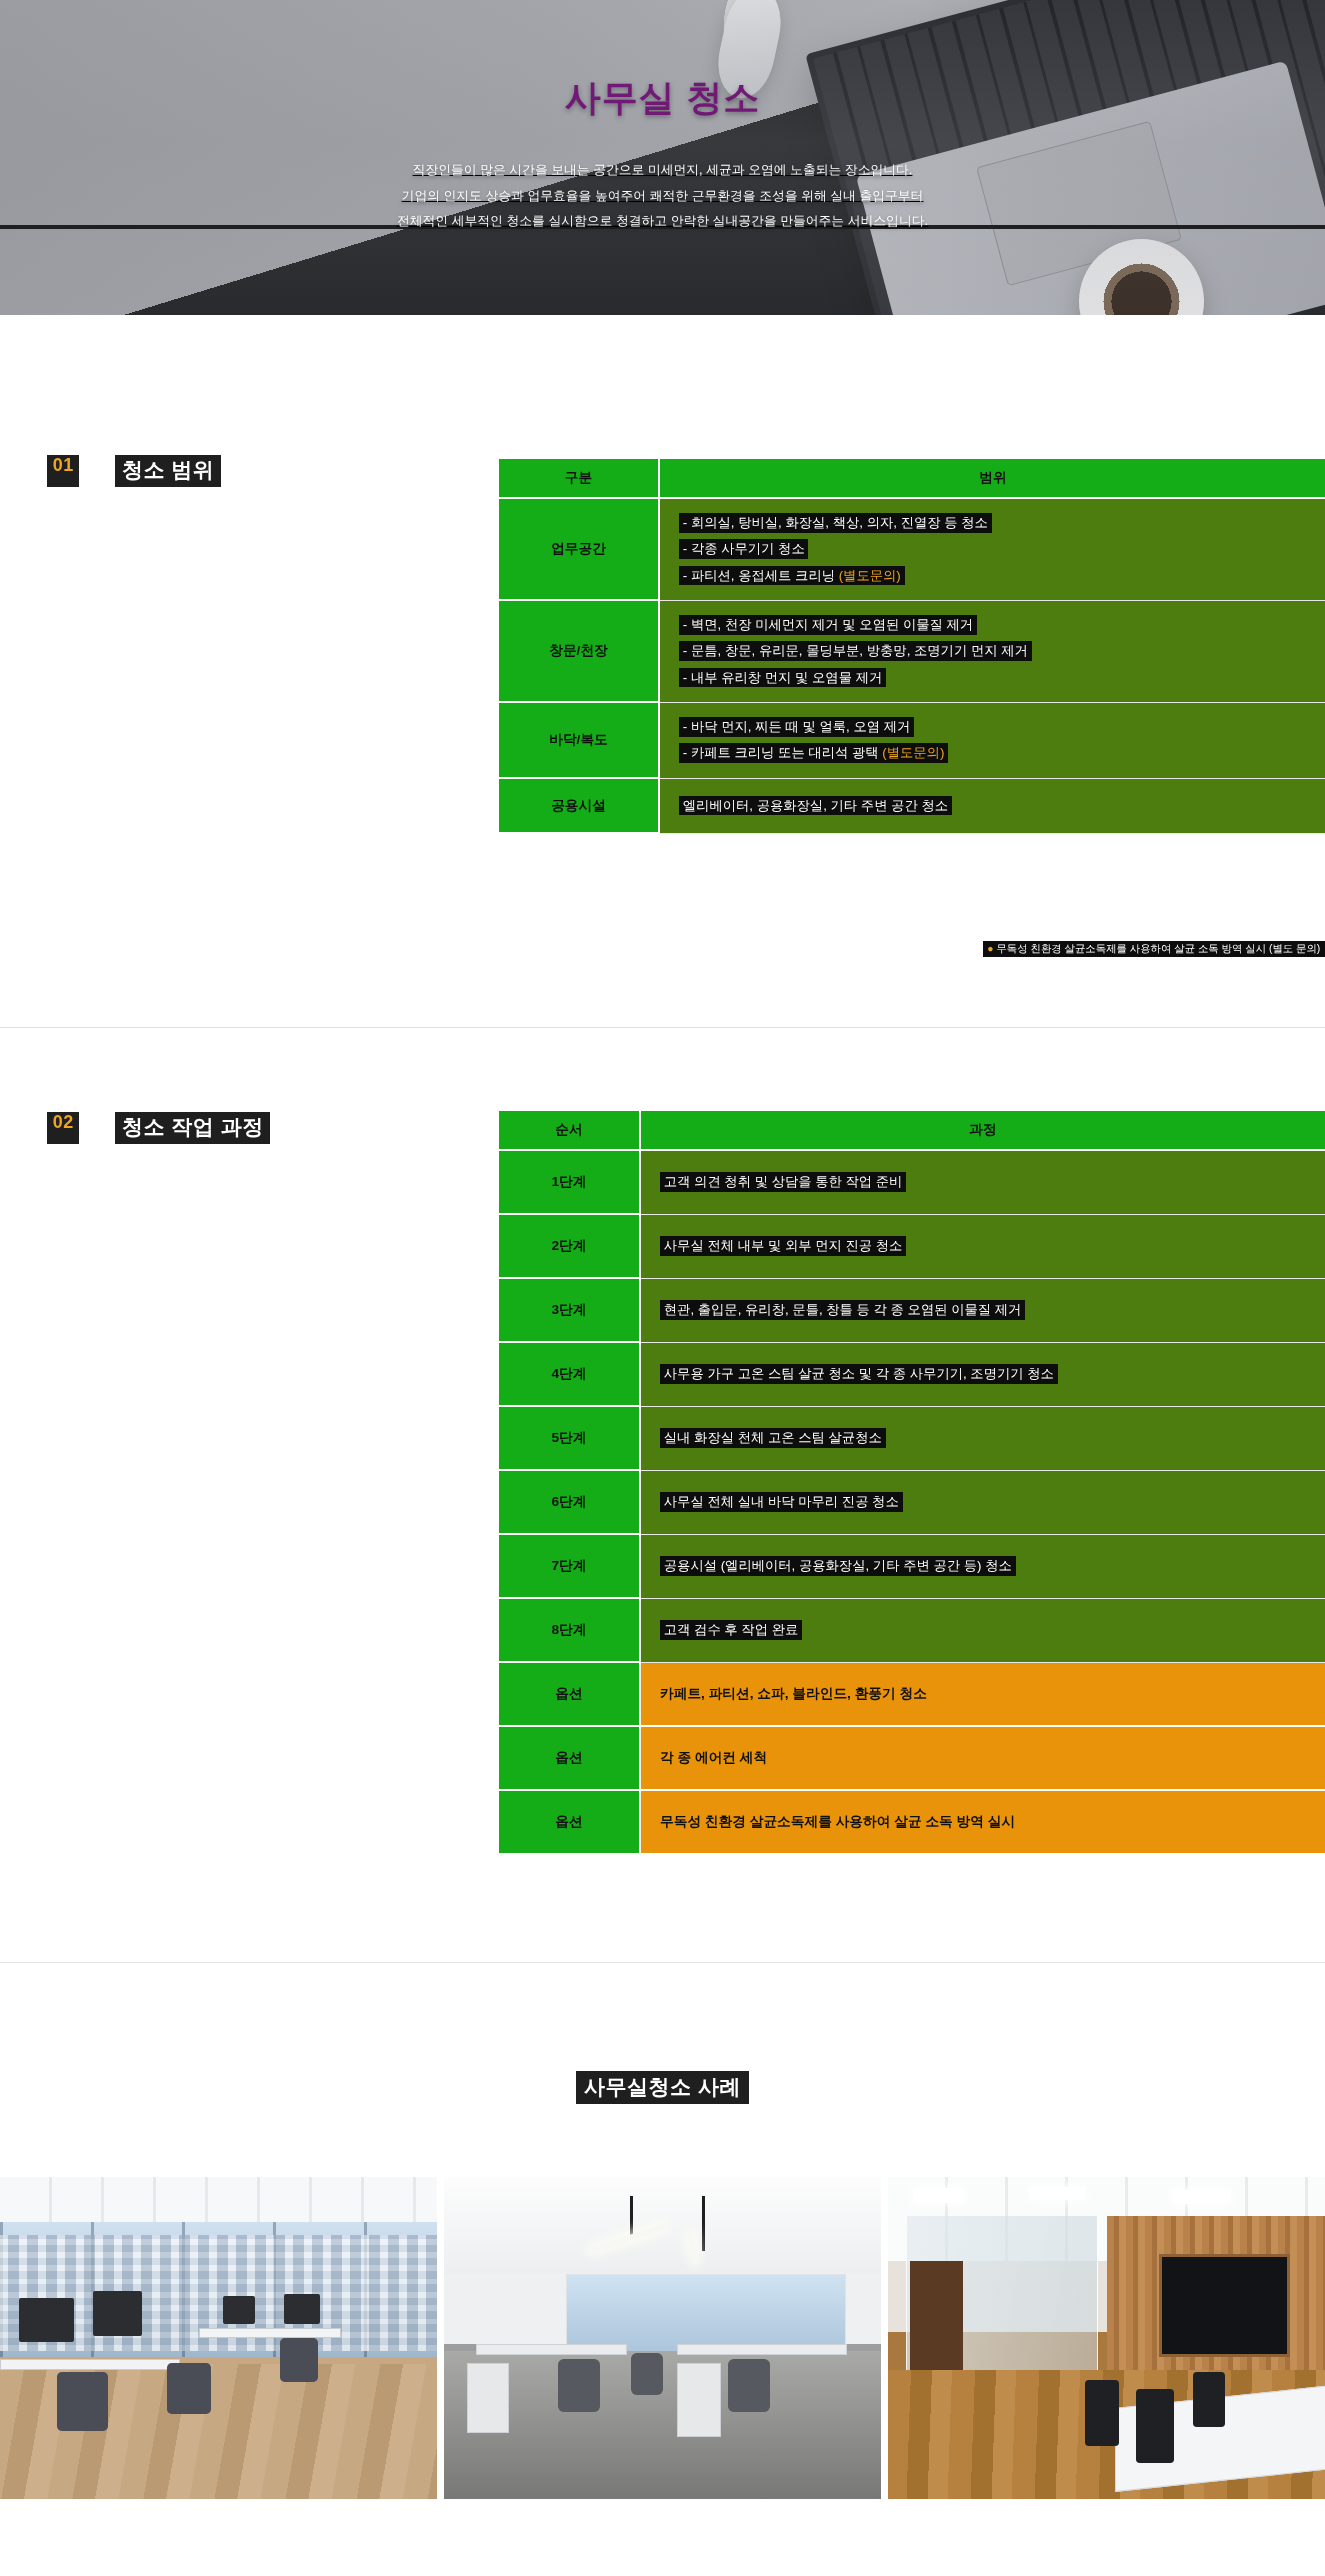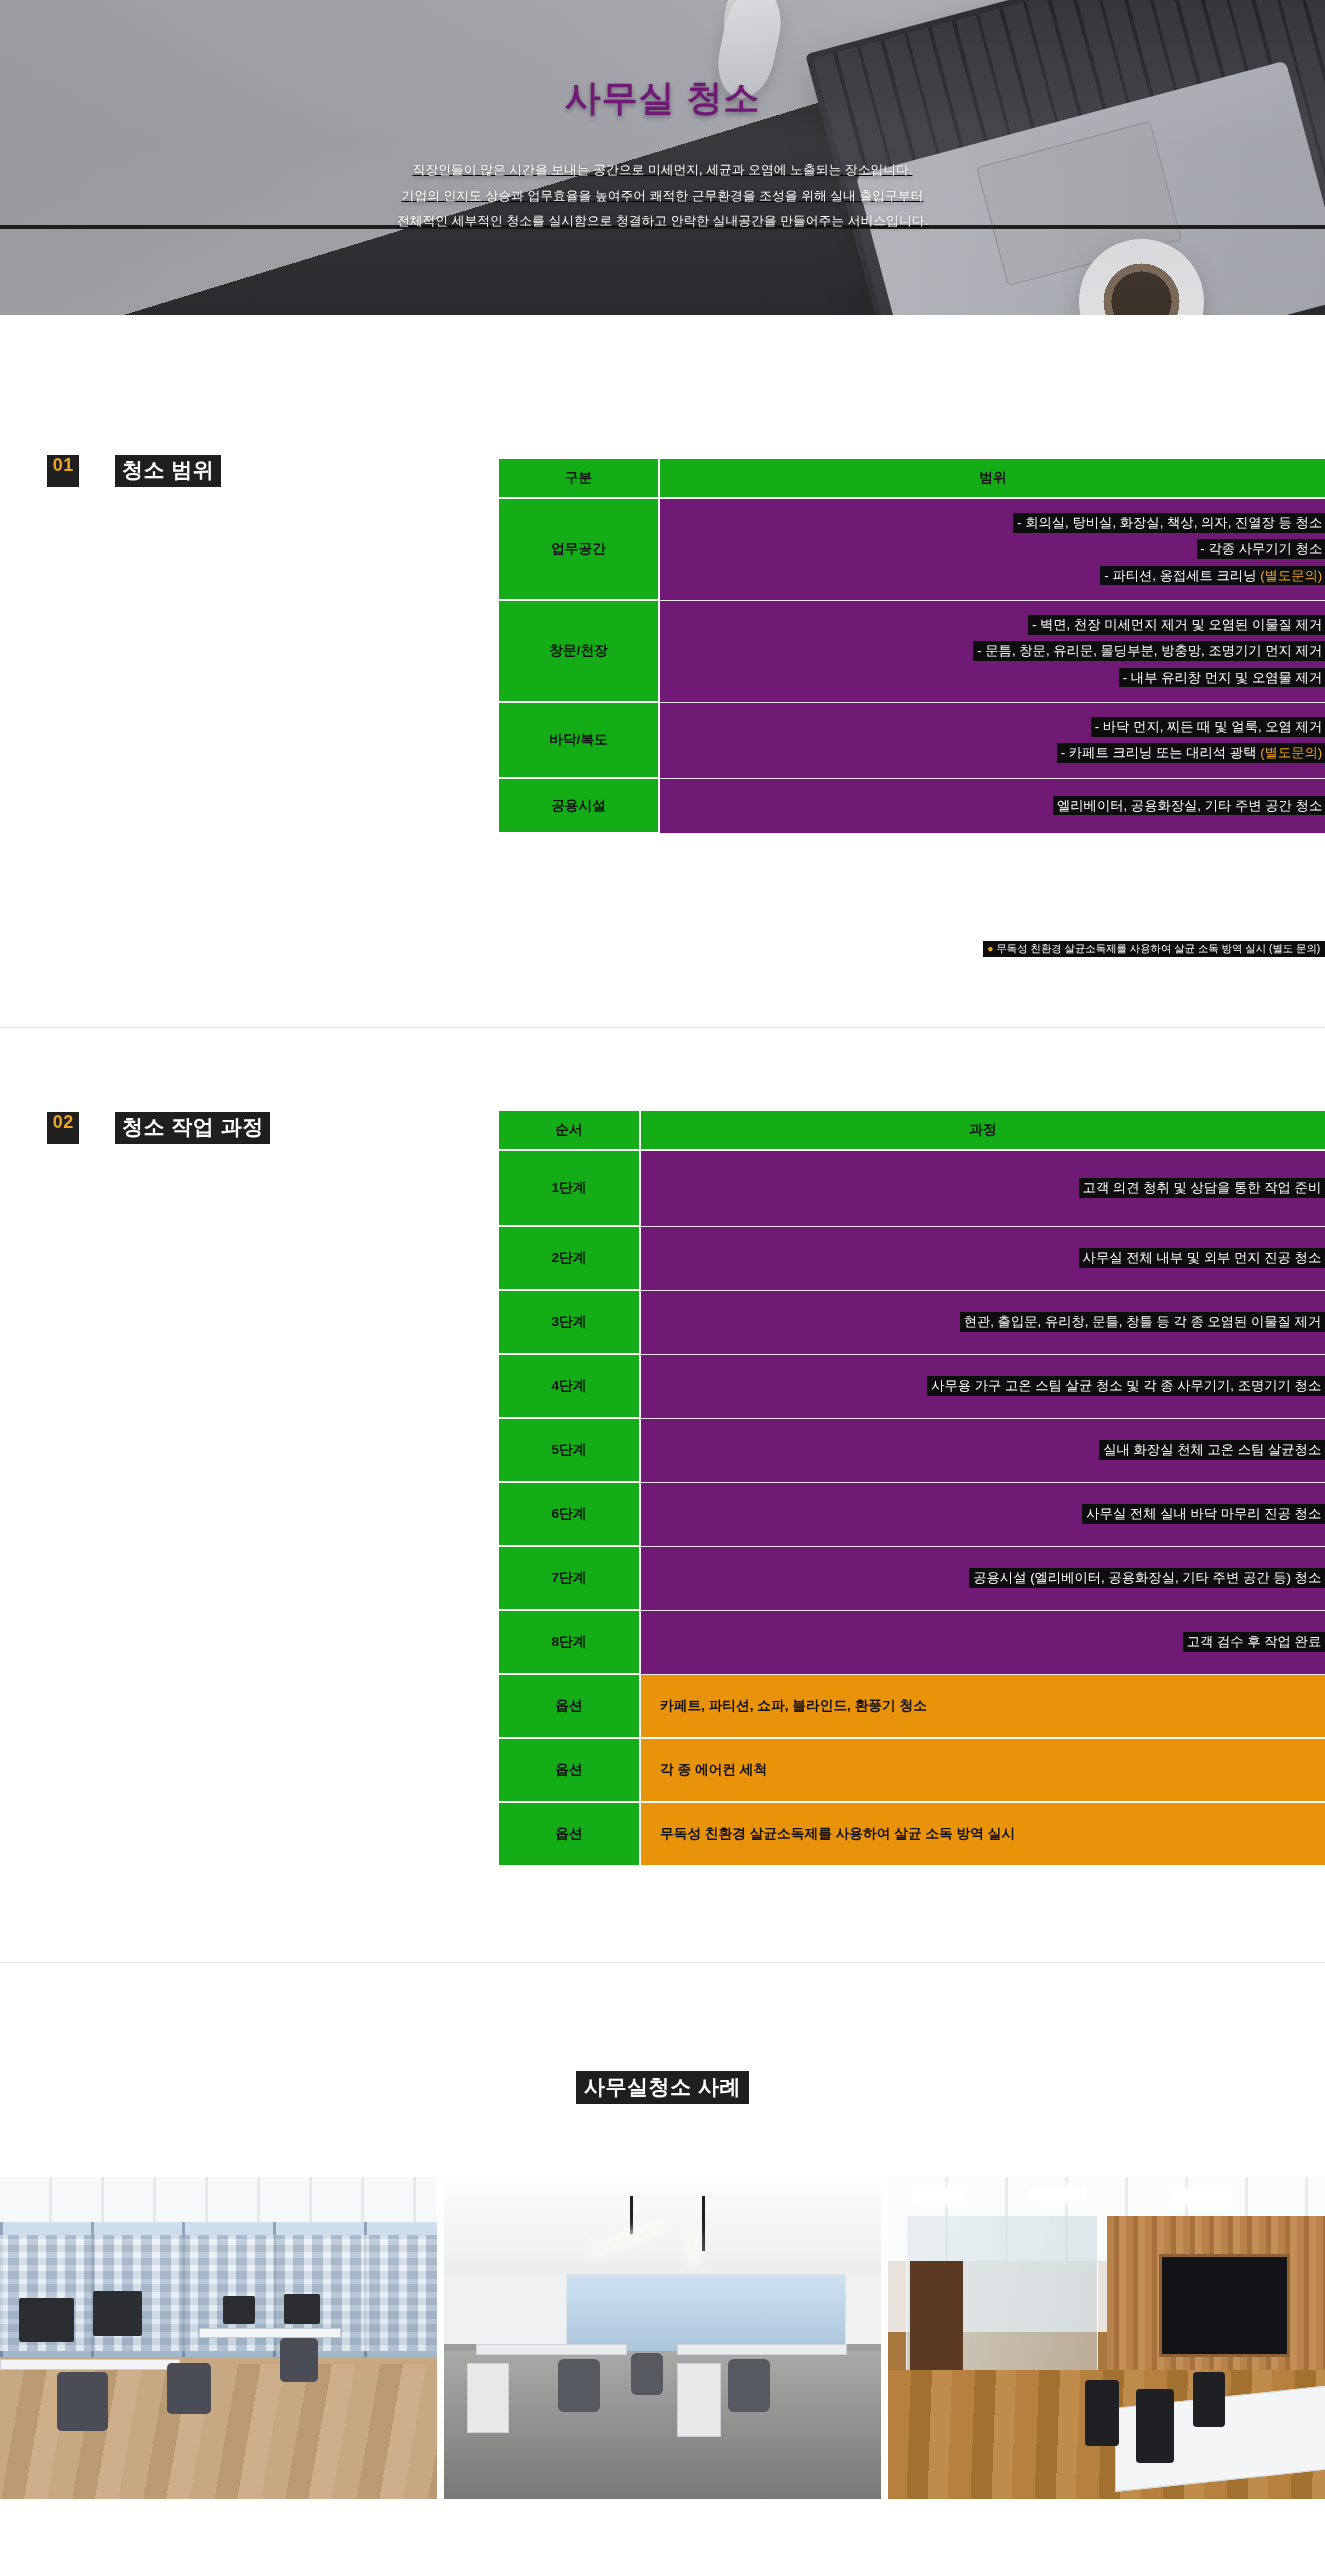--- a/index.html
+++ b/index.html
@@ -181,24 +181,23 @@
   .td-cat {
     background: #14ad17;
     color: #111111;
     font-size: 13.7px;
     font-weight: 700;
     text-align: center;
     border-right: 2.8px solid #ffffff;
     border-bottom: 2.8px solid #ffffff;
   }
   .td-body {
-    background: #701a75;
+    background: #4d7c0f;
     border-bottom: 0.9px solid #e8e8e8;
     padding: 13.3px 0 13.3px 19px;
-    text-align: right;
   }
   .td-body ul { list-style: none; }
   .td-body li {
     font-size: 13.3px;
     line-height: 1.55;
     color: #ffffff;
     margin-bottom: 5.7px;
   }
   .td-body li:last-child { margin-bottom: 0; }
   .hl {
@@ -457,21 +456,21 @@
         <col style="width:684px;">
       </colgroup>
     <thead>
       <tr>
         <th class="th-green cat">순서</th>
         <th class="th-green">과정</th>
       </tr>
     </thead>
     <tbody>
       <tr>
-        <td class="td-cat" style="height:76px;">1단계</td>
+        <td class="td-cat" style="height:64px;">1단계</td>
         <td class="td-body">
             <ul>
               <li><span class="hl">고객 의견 청취 및 상담을 통한 작업 준비</span></li>
             </ul>
           </td>
       </tr>
       <tr>
         <td class="td-cat" style="height:64px;">2단계</td>
         <td class="td-body">
             <ul>

